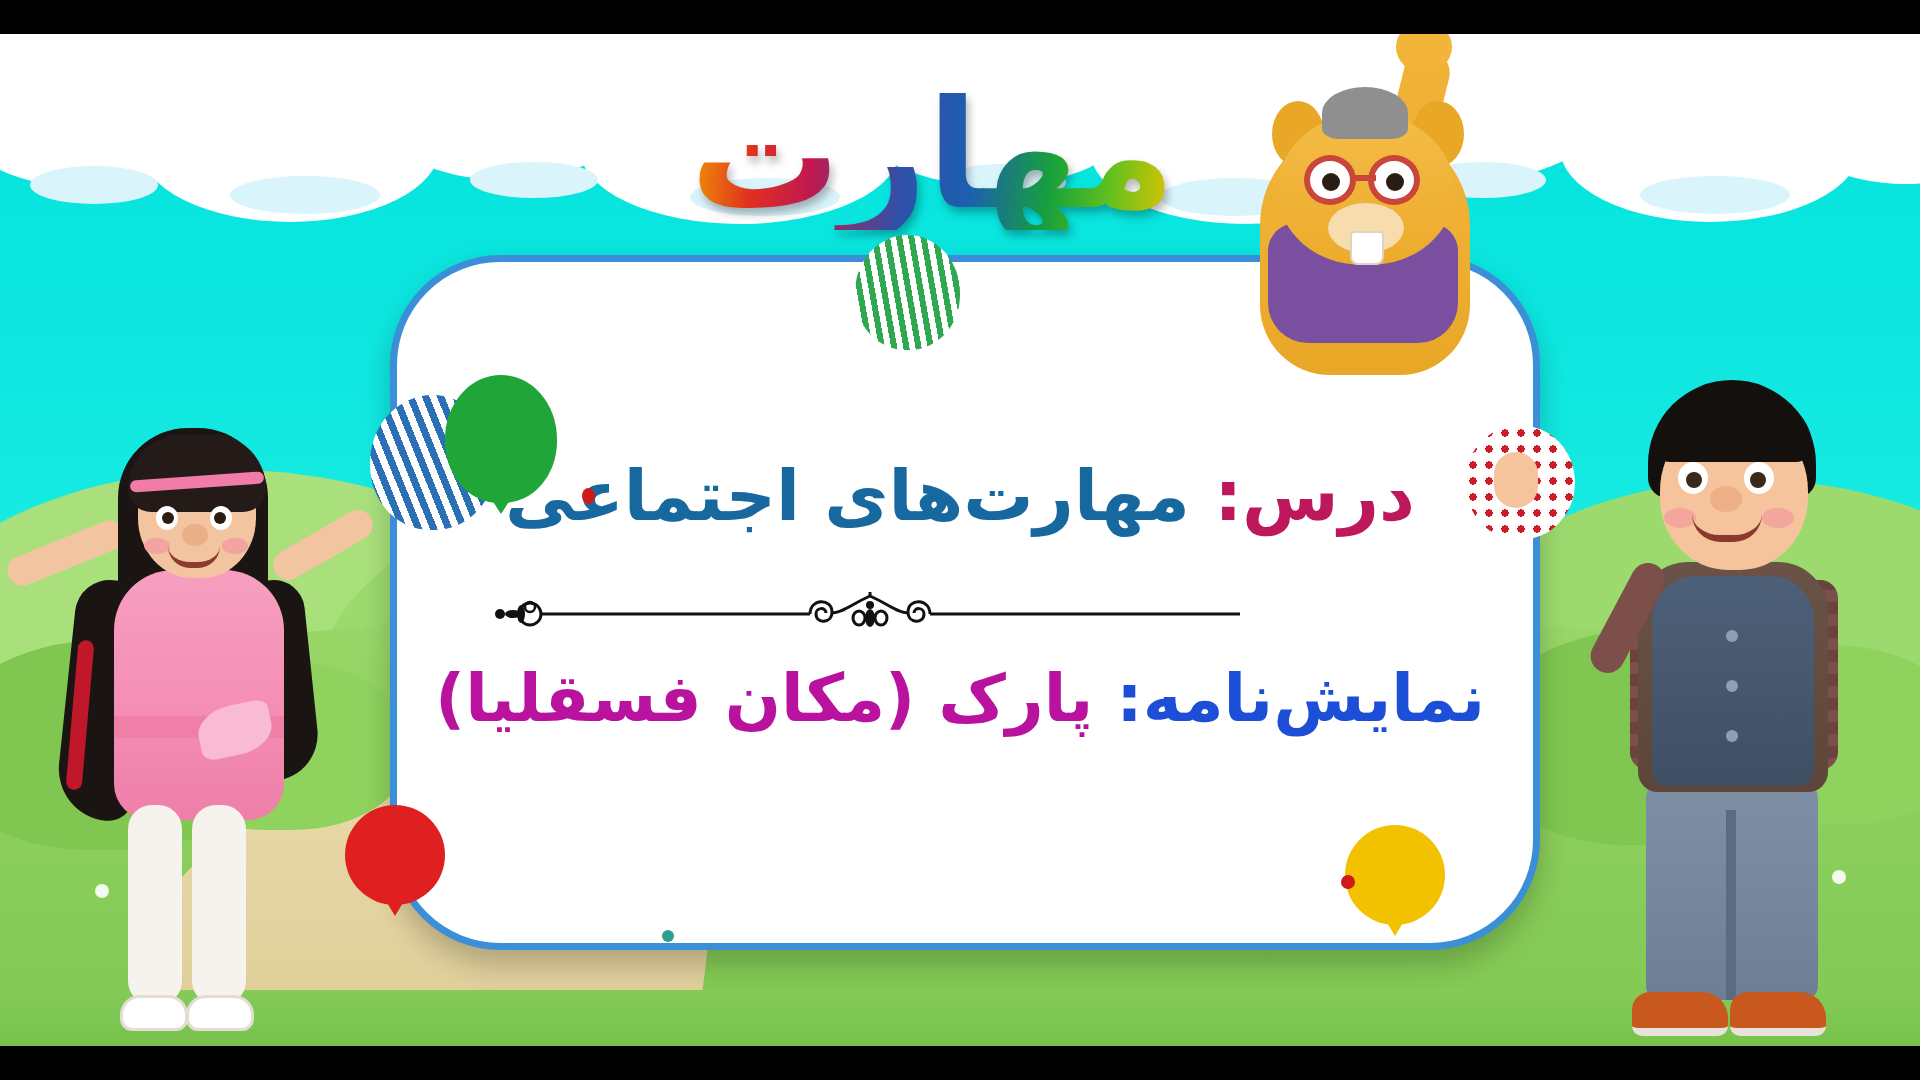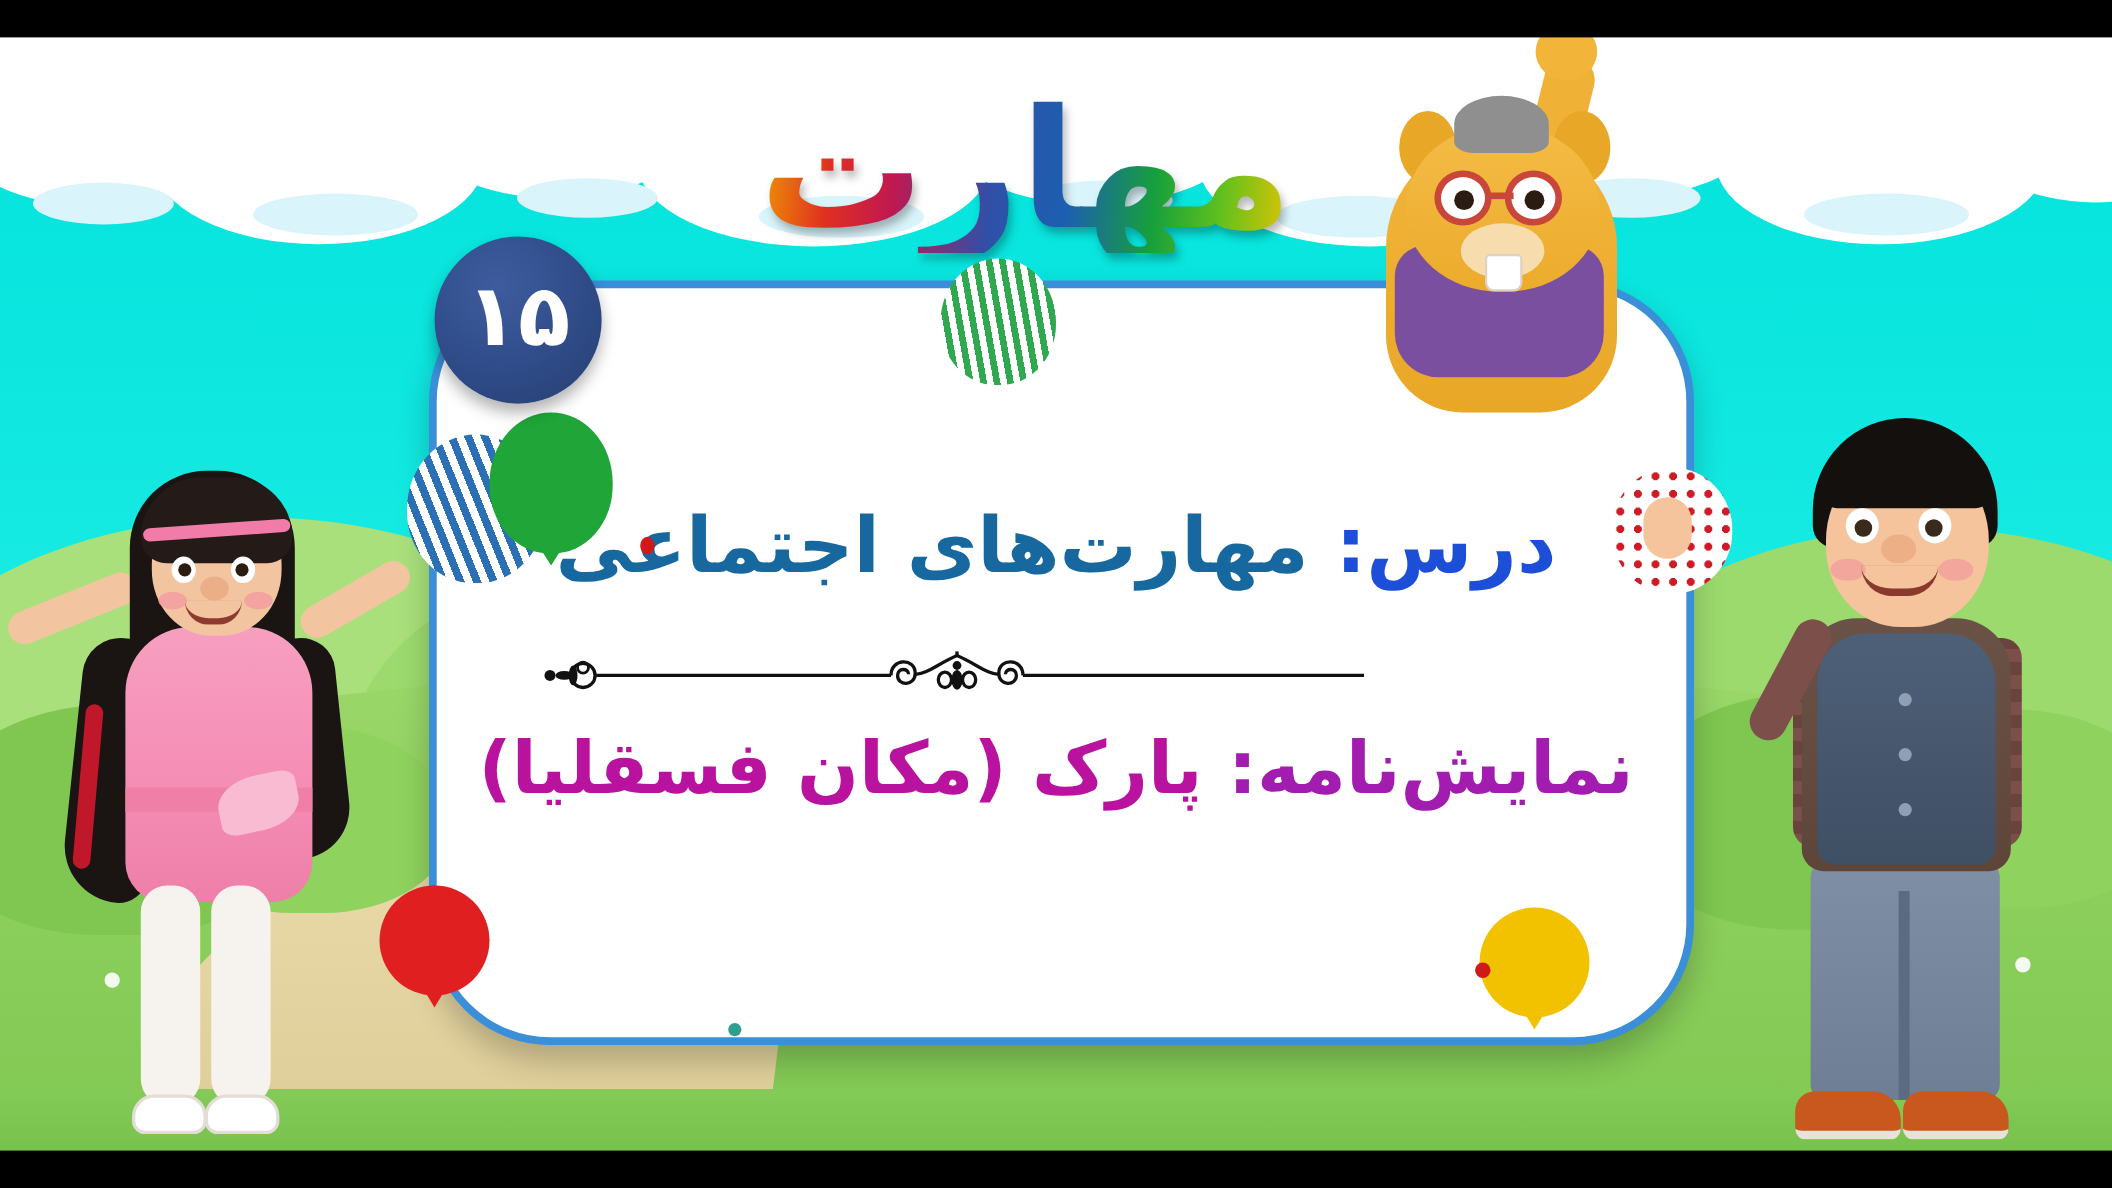--- a/index.html
+++ b/index.html
@@ -107,21 +107,21 @@
   .divider {
     position:absolute; left:480px; top:592px; width:780px; height:44px; z-index:26;
   }
 
   .line2 {
     position:absolute; left:0; right:0; top:660px;
     text-align:center; direction:rtl;
     font-size:66px; font-weight:bold;
     z-index:26; white-space:nowrap;
   }
-  .line2 .seg-red { color:#a21caf; }
+  .line2 .seg-red { color:#1d4ed8; }
   .line2 .seg-magenta { color:#B9129E; }
 
   
   .balloon { position:absolute; z-index:27; }
   .balloon .body { width:100%; height:100%; border-radius:50% 50% 48% 48%; }
   .balloon .knot {
     position:absolute; left:50%; bottom:-11px; transform:translateX(-50%);
     width:0; height:0; border-left:9px solid transparent; border-right:9px solid transparent;
   }
 
@@ -344,23 +344,20 @@
     <div class="m-pupil l"></div>
       <div class="m-pupil r"></div>
     <div class="m-muzzle"></div>
     <div class="m-teeth"></div>
   </div>
 
   <div class="card">
     <div class="card-inner"></div>
   </div>
 
-  <div class="badge">
-    <span>۱۵</span>
-  </div>
 
   <div class="balloon b-bluestripe">
       <div class="body"></div>
     </div>
   <div class="balloon b-green">
       <div class="body"></div>
       <div class="knot"></div>
     </div>
   <div class="dot-red-small"></div>
   <div class="balloon b-greenstripe">
@@ -374,21 +371,21 @@
       <div class="knot"></div>
     </div>
   <div class="balloon b-yellow">
       <div class="body"></div>
       <div class="knot"></div>
       <div class="dot"></div>
     </div>
   <div class="dot-teal"></div>
 
   <div class="line1">
-    <span style="color:#1d4ed8;">درس:</span>
+    <span style="color:#be185d;">درس:</span>
     <span class="seg-blue">مهارت‌های اجتماعی</span>
   </div>
 
   <div class="divider">
     <svg width="780" height="44" viewBox="0 0 780 44" xmlns="http://www.w3.org/2000/svg">
       <line x1="62" y1="22" x2="330" y2="22" stroke="#111" stroke-width="3"></line>
       <line x1="450" y1="22" x2="760" y2="22" stroke="#111" stroke-width="3"></line>
 
       <circle cx="50" cy="22" r="11" fill="none" stroke="#111" stroke-width="3"></circle>
       <circle cx="50" cy="15" r="5" fill="none" stroke="#111" stroke-width="2.5"></circle>

